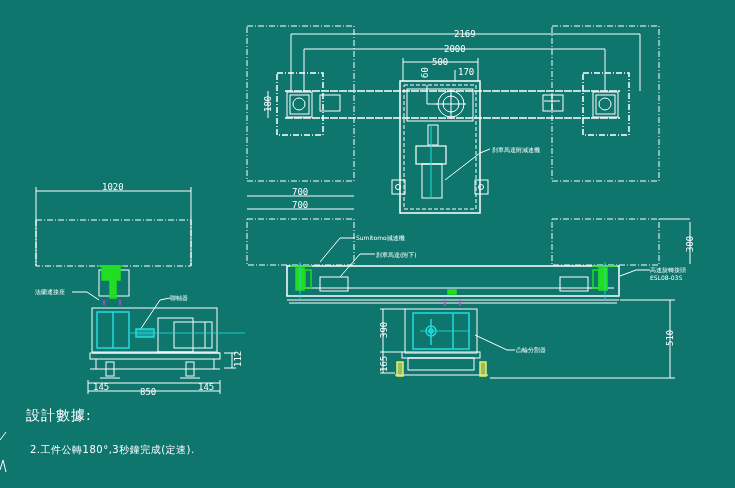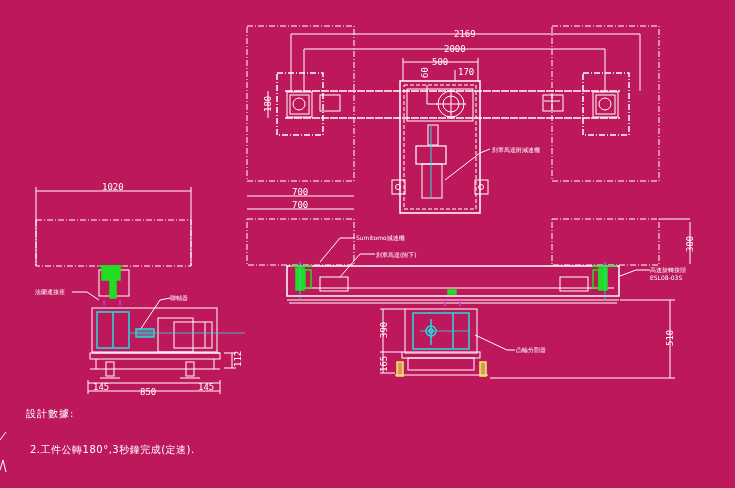--- a/index.html
+++ b/index.html
@@ -1,21 +1,21 @@
 <!DOCTYPE html>
 <html><head>
 <meta charset="utf-8">
 <style>
   html, body { margin: 0; padding: 0; background: #000; }
-  #canvas { position: relative; width: 735px; height: 488px; background: #be185d; overflow: hidden; }
+  #canvas { position: relative; width: 735px; height: 488px; background: #0f766e; overflow: hidden; }
   svg { position: absolute; left: 0; top: 0; }
   .dim { font-family: "DejaVu Sans Mono", monospace; font-size: 9px; fill: #fff; }
   .dimv { font-family: "DejaVu Sans Mono", monospace; font-size: 9px; fill: #fff; }
   .lbl { font-family: "DejaVu Sans", sans-serif; font-size: 6px; fill: #fff; }
-  .notes-title { position: absolute; left: 26px; top: 407px; color: #fff; font-family: "DejaVu Sans", sans-serif; font-size: 10px; letter-spacing: 1px; }
+  .notes-title { position: absolute; left: 26px; top: 407px; color: #fff; font-family: "DejaVu Sans", sans-serif; font-size: 14px; letter-spacing: 1px; }
   .note { position: absolute; color: #fff; font-family: "DejaVu Sans", sans-serif; font-size: 10px; letter-spacing: 0.5px; }
 </style>
 </head>
 <body>
 
 <div id="canvas">
 <svg width="735" height="488" viewBox="0 0 735 488">
   <g stroke="#fff" fill="none" stroke-width="1">
 
     <g>

